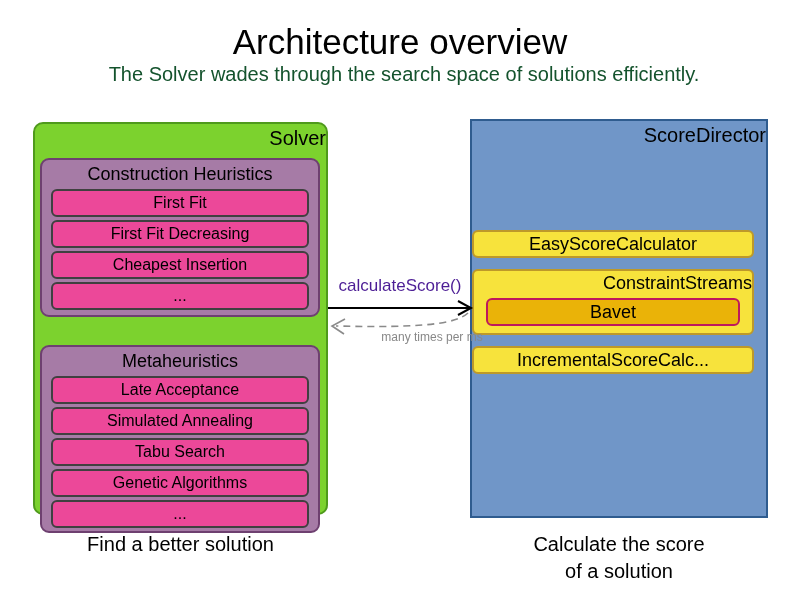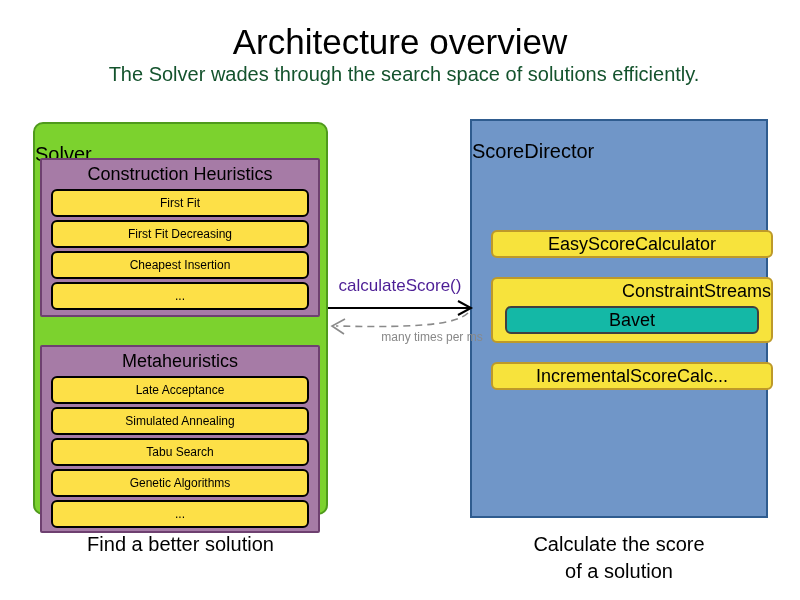--- a/index.html
+++ b/index.html
@@ -18,56 +18,56 @@
     position: absolute; top: 66px; left: 4px; width: 100%;
     text-align: center; font-size: 20px; line-height: 17px; color: #14532d;
   }
 
   
   .solver-box {
     position: absolute; left: 33px; top: 122px; width: 291px; height: 389px;
     background: #7cd22e; border: 2px solid #4f9a1c; border-radius: 10px;
   }
   .box-title {
-    text-align: left; font-size: 20px; line-height: 22px; padding-top: 19px;
+    text-align: right; font-size: 20px; line-height: 22px; padding-top: 3px;
   }
   .phase-panel {
     position: absolute; left: 5px; width: 258px;
-    background: #a67ba6; border: 2px solid #6e4070; border-radius: 2px;
+    background: #a67ba6; border: 2px solid #6e4070; border-radius: 9px;
     display: flex; flex-direction: column; gap: 3px;
     padding: 2px 9px 8px 9px;
   }
   .phase-ch { top: 34px;  height: 145px; }
   .phase-mh { top: 196px; height: 174px; margin-top: 25px; }
   .panel-title {
     text-align: center; font-size: 18px; line-height: 24px; height: 24px;
   }
   .algo {
-    height: 24px; line-height: 24px; text-align: center; font-size: 12px;
-    background: #fde047; border: 2px solid #000000; border-radius: 6px;
+    height: 24px; line-height: 24px; text-align: center; font-size: 16px;
+    background: #ec4899; border: 2px solid #404040; border-radius: 6px;
   }
 
   
   .sd-box {
     position: absolute; left: 470px; top: 119px; width: 294px; height: 395px;
     background: #7096c8; border: 2px solid #2f5c8f; border-radius: 0;
   }
   .calc-stack {
-    position: absolute; left: 19px; top: 109px; width: 282px;
-    display: flex; flex-direction: column; gap: 19px;
+    position: absolute; left: 0; top: 109px; width: 282px;
+    display: flex; flex-direction: column; gap: 11px;
   }
   .calc {
     background: #f7e33c; border: 2px solid #bd992a; border-radius: 6px;
     text-align: center; font-size: 18px;
   }
   .calc-simple { height: 24px; line-height: 24px; }
   .calc-cs .calc-title { line-height: 25px; height: 25px; text-align: right; }
   .impl {
     height: 24px; line-height: 24px; margin: 2px 12px 7px 12px;
-    background: #14b8a6; border: 2px solid #404040; border-radius: 6px;
+    background: #eab308; border: 2px solid #be185d; border-radius: 6px;
     text-align: center; font-size: 18px;
   }
 
   
   .arrow-svg { position: absolute; left: 326px; top: 300px; }
   .call-label {
     position: absolute; left: 322px; top: 276px; width: 156px;
     text-align: center; font-size: 17px; color: #4c1d95;
   }
   .freq-label {

